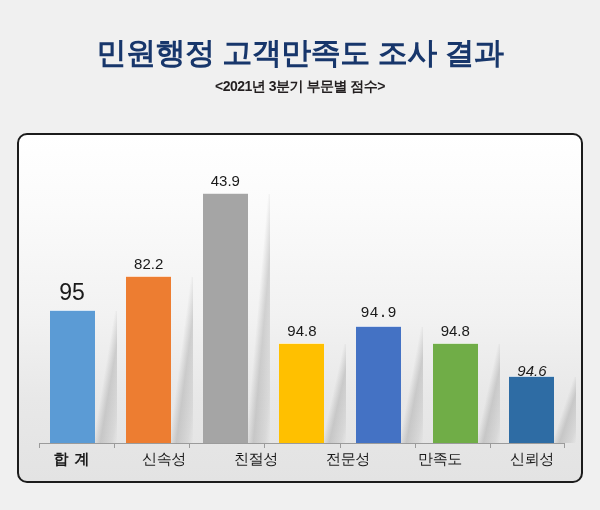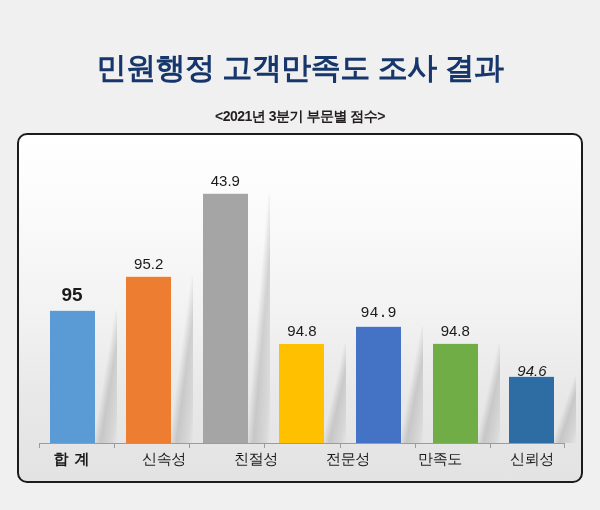--- a/index.html
+++ b/index.html
@@ -17,21 +17,21 @@
 
   
   .header {
     position: absolute;
     top: 0; left: 0;
     width: 600px;
     height: 125px;
     text-align: center;
   }
   .chart-title {
-    margin: 15px;
+    margin: 0;
     padding-top: 36px;
     font-size: 30px;
     font-weight: bold;
     color: #17366b;
     letter-spacing: -0.5px;
     line-height: 1.12;
     white-space: nowrap;
   }
   .chart-subtitle {
     margin: 0;
@@ -92,22 +92,22 @@
   .bar-value {
     position: absolute;
     left: 0;
     width: 100%;
     text-align: center;
     font-size: 15px;
     color: #1a1a1a;
     white-space: nowrap;
   }
   .bar-value.em {
-    font-weight: bold;
-    font-size: 19px;
+    font-weight: normal;
+    font-size: 23px;
   }
   .bar {
     position: relative;
     width: 45px;
     border-top: 1px solid rgba(255,255,255,0.75);
     box-sizing: border-box;
   }
   .bar::after {
     
     content: "";
@@ -182,21 +182,21 @@
 
 <div class="panel">
 
   <div class="plot">
     <div class="bars" id="bar-group">
         <div class="bar-slot">
           <div class="bar-value em" style="bottom: 137.333px;">95</div>
           <div class="bar" style="height: 133.333px; background: linear-gradient(rgb(91, 155, 213) 0%, rgb(91, 155, 213) 70%, rgb(91, 155, 213) 100%) rgb(91, 155, 213);"></div>
         </div>
         <div class="bar-slot">
-          <div class="bar-value" style="bottom: 170.667px;">95.2</div>
+          <div class="bar-value" style="bottom: 170.667px;">82.2</div>
           <div class="bar" style="height: 166.667px; background: linear-gradient(rgb(237, 125, 49) 0%, rgb(237, 125, 49) 70%, rgb(237, 125, 49) 100%) rgb(237, 125, 49);"></div>
         </div>
         <div class="bar-slot">
           <div class="bar-value" style="bottom: 254px;">43.9</div>
           <div class="bar" style="height: 250px; background: linear-gradient(rgb(165, 165, 165) 0%, rgb(165, 165, 165) 70%, rgb(165, 165, 165) 100%) rgb(165, 165, 165);"></div>
         </div>
         <div class="bar-slot">
           <div class="bar-value" style="bottom: 104px;">94.8</div>
           <div class="bar" style="height: 100px; background: linear-gradient(rgb(255, 192, 0) 0%, rgb(255, 192, 0) 70%, rgb(255, 192, 0) 100%) rgb(255, 192, 0);"></div>
         </div>

